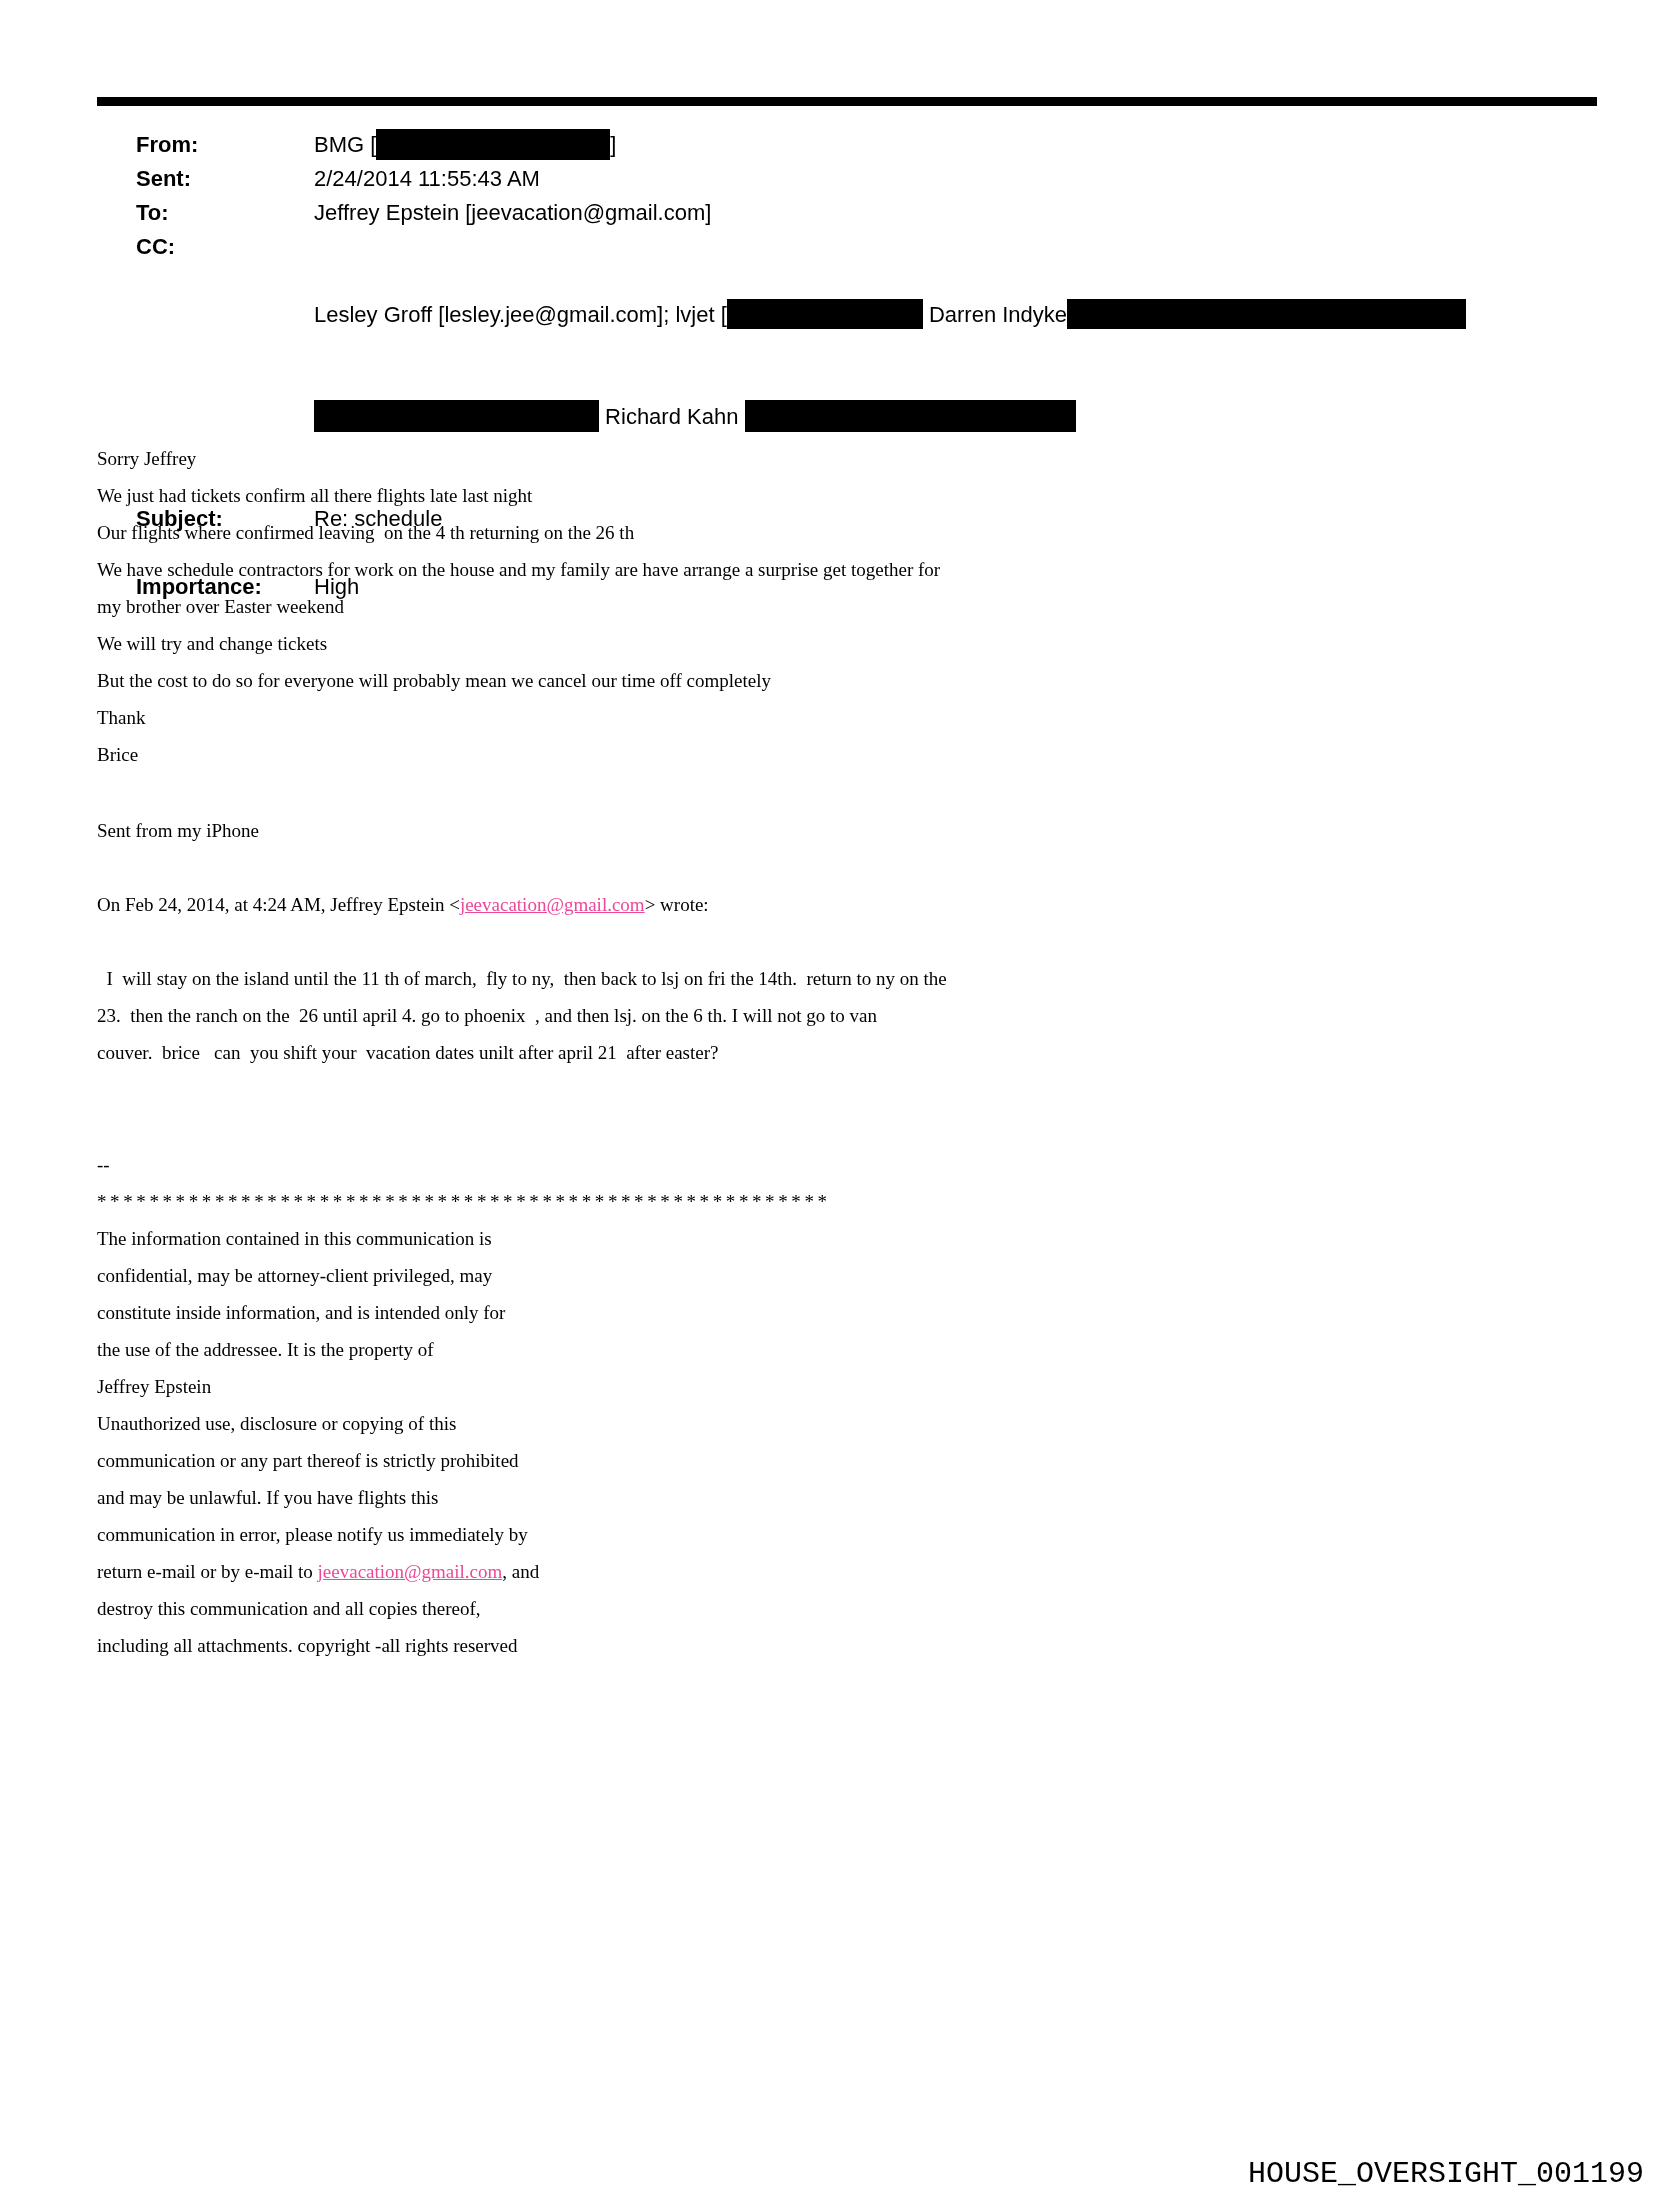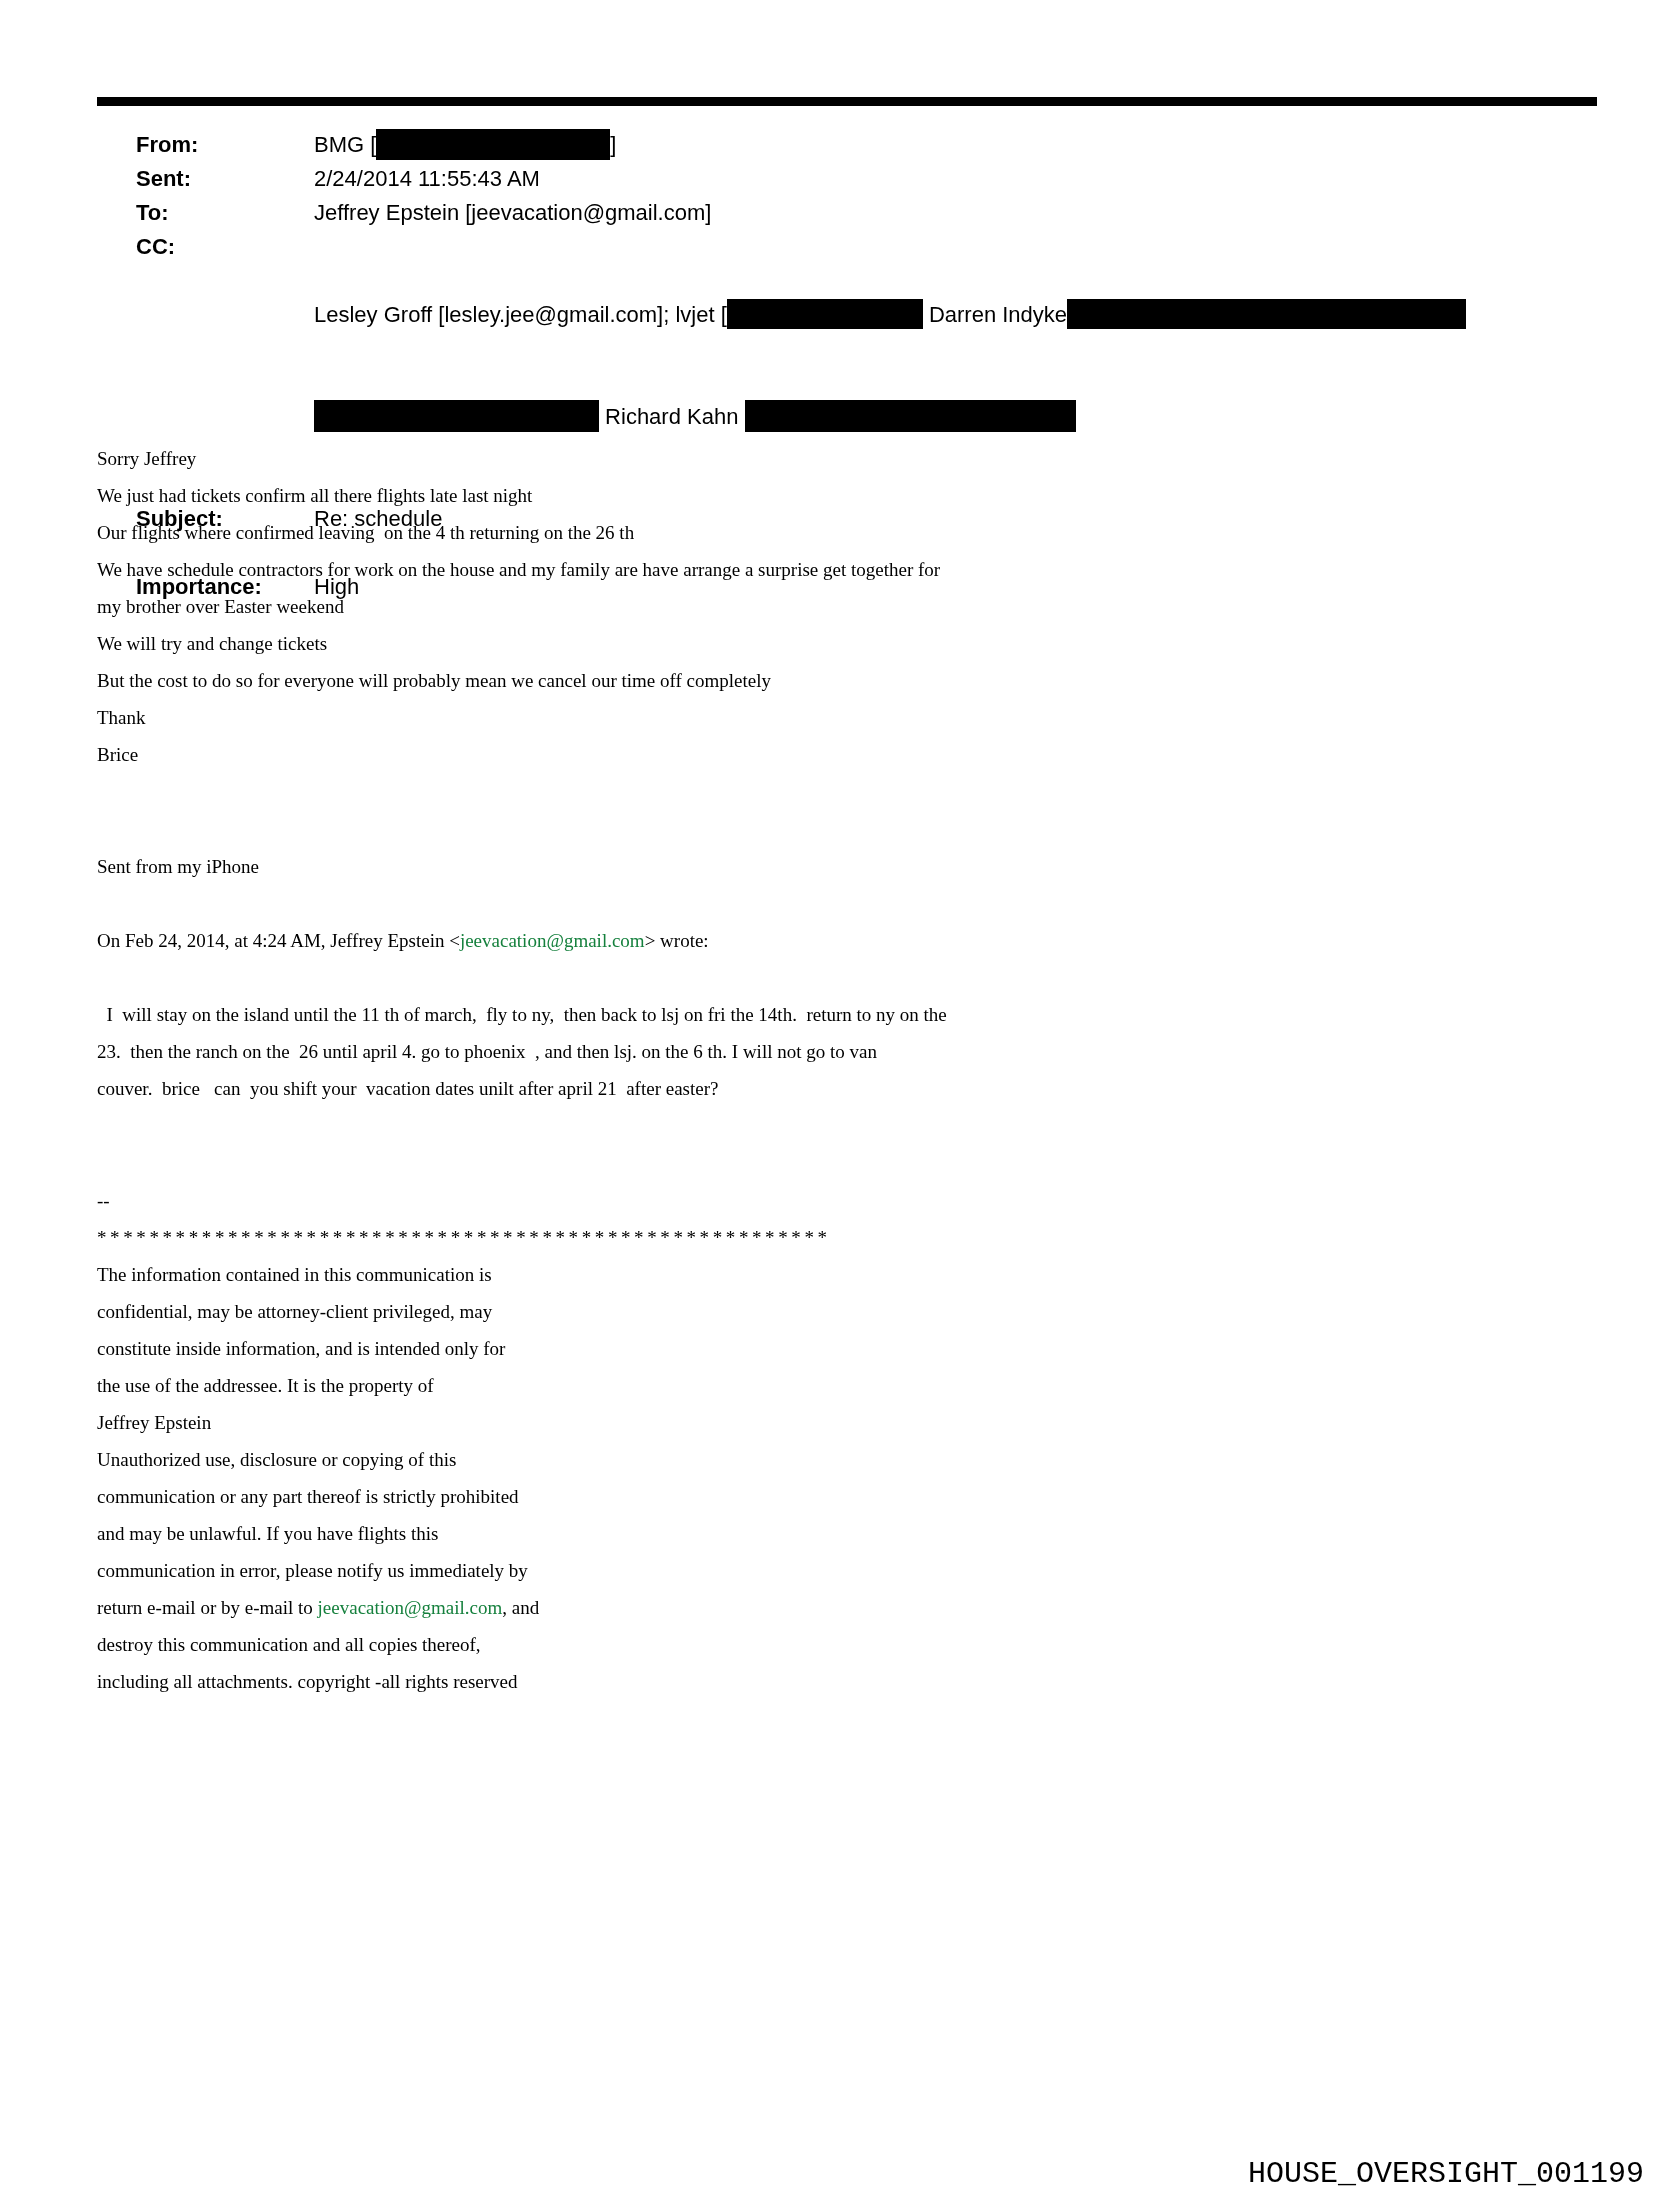--- a/index.html
+++ b/index.html
@@ -46,26 +46,26 @@
   
   .body{
     position:absolute;
     left:97px; top:440px;
     width:1545px;
     font-family:"Liberation Serif", serif;
     font-size:19px;
     line-height:37px;
   }
   .bline{white-space:pre;}
-  .sent-from{margin-top:75px;}
+  .sent-from{margin-top:39px;}
   .reply-intro{margin-top:37px;white-space:pre;}
   .quote{margin-top:37px;}
   .dashes{margin-top:75px;}
   .stars{letter-spacing:3.6px;white-space:pre;}
-  a.mail-link{color:#15803d;cursor:pointer;}
+  a.mail-link{color:#ec4899;text-decoration:underline;cursor:pointer;}
   
   .footer{
     position:absolute;
     top:2157px; right:25px;
     font-family:Liberation Mono, monospace;
     font-size:30px;
     letter-spacing:0px;
   }
 </style>
 </head>

